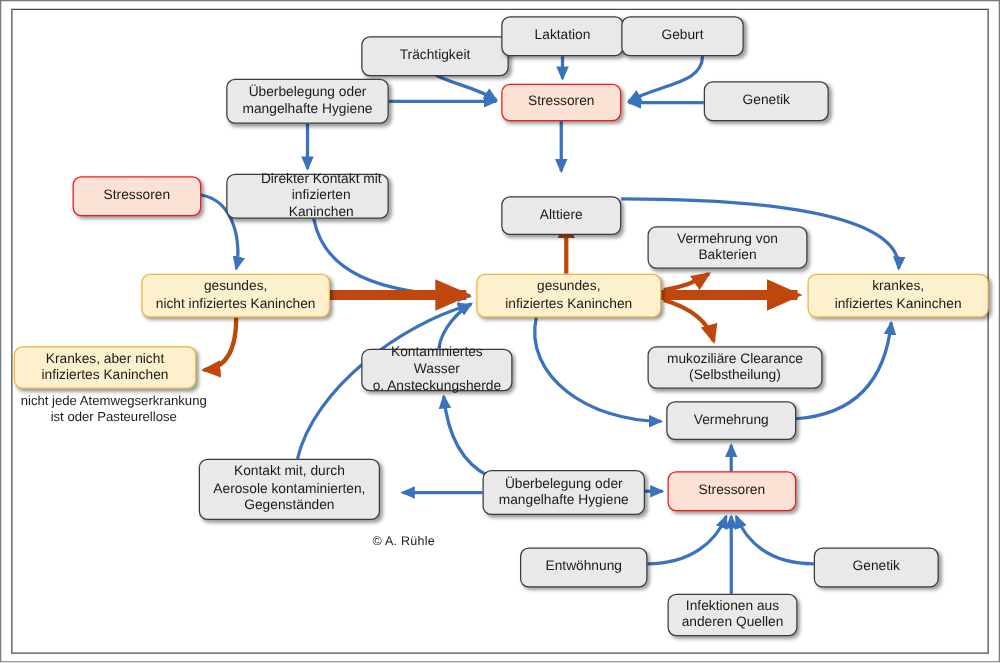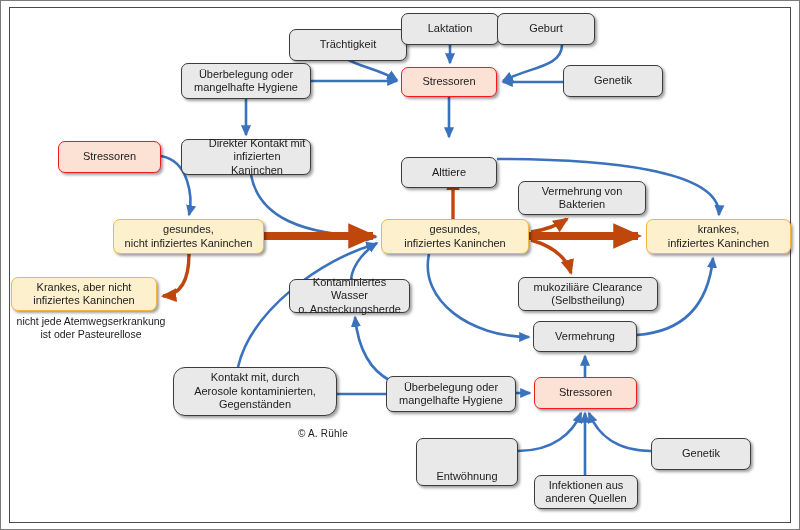--- a/index.html
+++ b/index.html
@@ -140,27 +140,27 @@
 infiziertes  Kaninchen</span></div>
       <div class="node yellow" style="left: 645px; top: 218px; width: 145px; height: 35px;"><span>krankes,
 infiziertes  Kaninchen</span></div>
       <div class="node gray" style="left: 288px; top: 278px; width: 121px; height: 34px;"><span>Kontaminiertes Wasser
 o. Ansteckungsherde</span></div>
       <div class="node gray" style="left: 517px; top: 276px; width: 140px; height: 34px;"><span>mukoziliäre Clearance
 (Selbstheilung)</span></div>
       <div class="node yellow" style="left: 10px; top: 276px; width: 146px; height: 34px; text-align: center;"><span>Krankes, aber nicht
 infiziertes Kaninchen</span></div>
       <div class="node gray" style="left: 532px; top: 320px; width: 104px; height: 31px;"><span>Vermehrung</span></div>
-      <div class="node gray" style="left: 172px; top: 366px; width: 164px; height: 49px; border-radius: 12px;"><span>Kontakt mit, durch
+      <div class="node gray" style="left: 158px; top: 366px; width: 145px; height: 49px;"><span>Kontakt mit, durch
 Aerosole kontaminierten,
 Gegenständen</span></div>
       <div class="node gray" style="left: 385px; top: 375px; width: 130px; height: 36px;"><span>Überbelegung oder
 mangelhafte Hygiene</span></div>
       <div class="node red" style="left: 533px; top: 376px; width: 103px; height: 32px;"><span>Stressoren</span></div>
-      <div class="node gray" style="left: 415px; top: 437px; width: 102px; height: 48px; align-items: flex-end;"><span>Entwöhnung</span></div>
+      <div class="node gray" style="left: 415px; top: 437px; width: 102px; height: 32px;"><span>Entwöhnung</span></div>
       <div class="node gray" style="left: 650px; top: 437px; width: 100px; height: 32px;"><span>Genetik</span></div>
       <div class="node gray" style="left: 533px; top: 474px; width: 104px; height: 34px;"><span>Infektionen aus
 anderen Quellen</span></div>
     </div>
 
   <div class="caption" style="left:10px;top:314px;width:160px;">nicht jede Atemwegserkrankung
 ist oder Pasteurellose</div>
 
   <div class="copyright" style="left:297px;top:427px;">© A. Rühle</div>
 </div>

